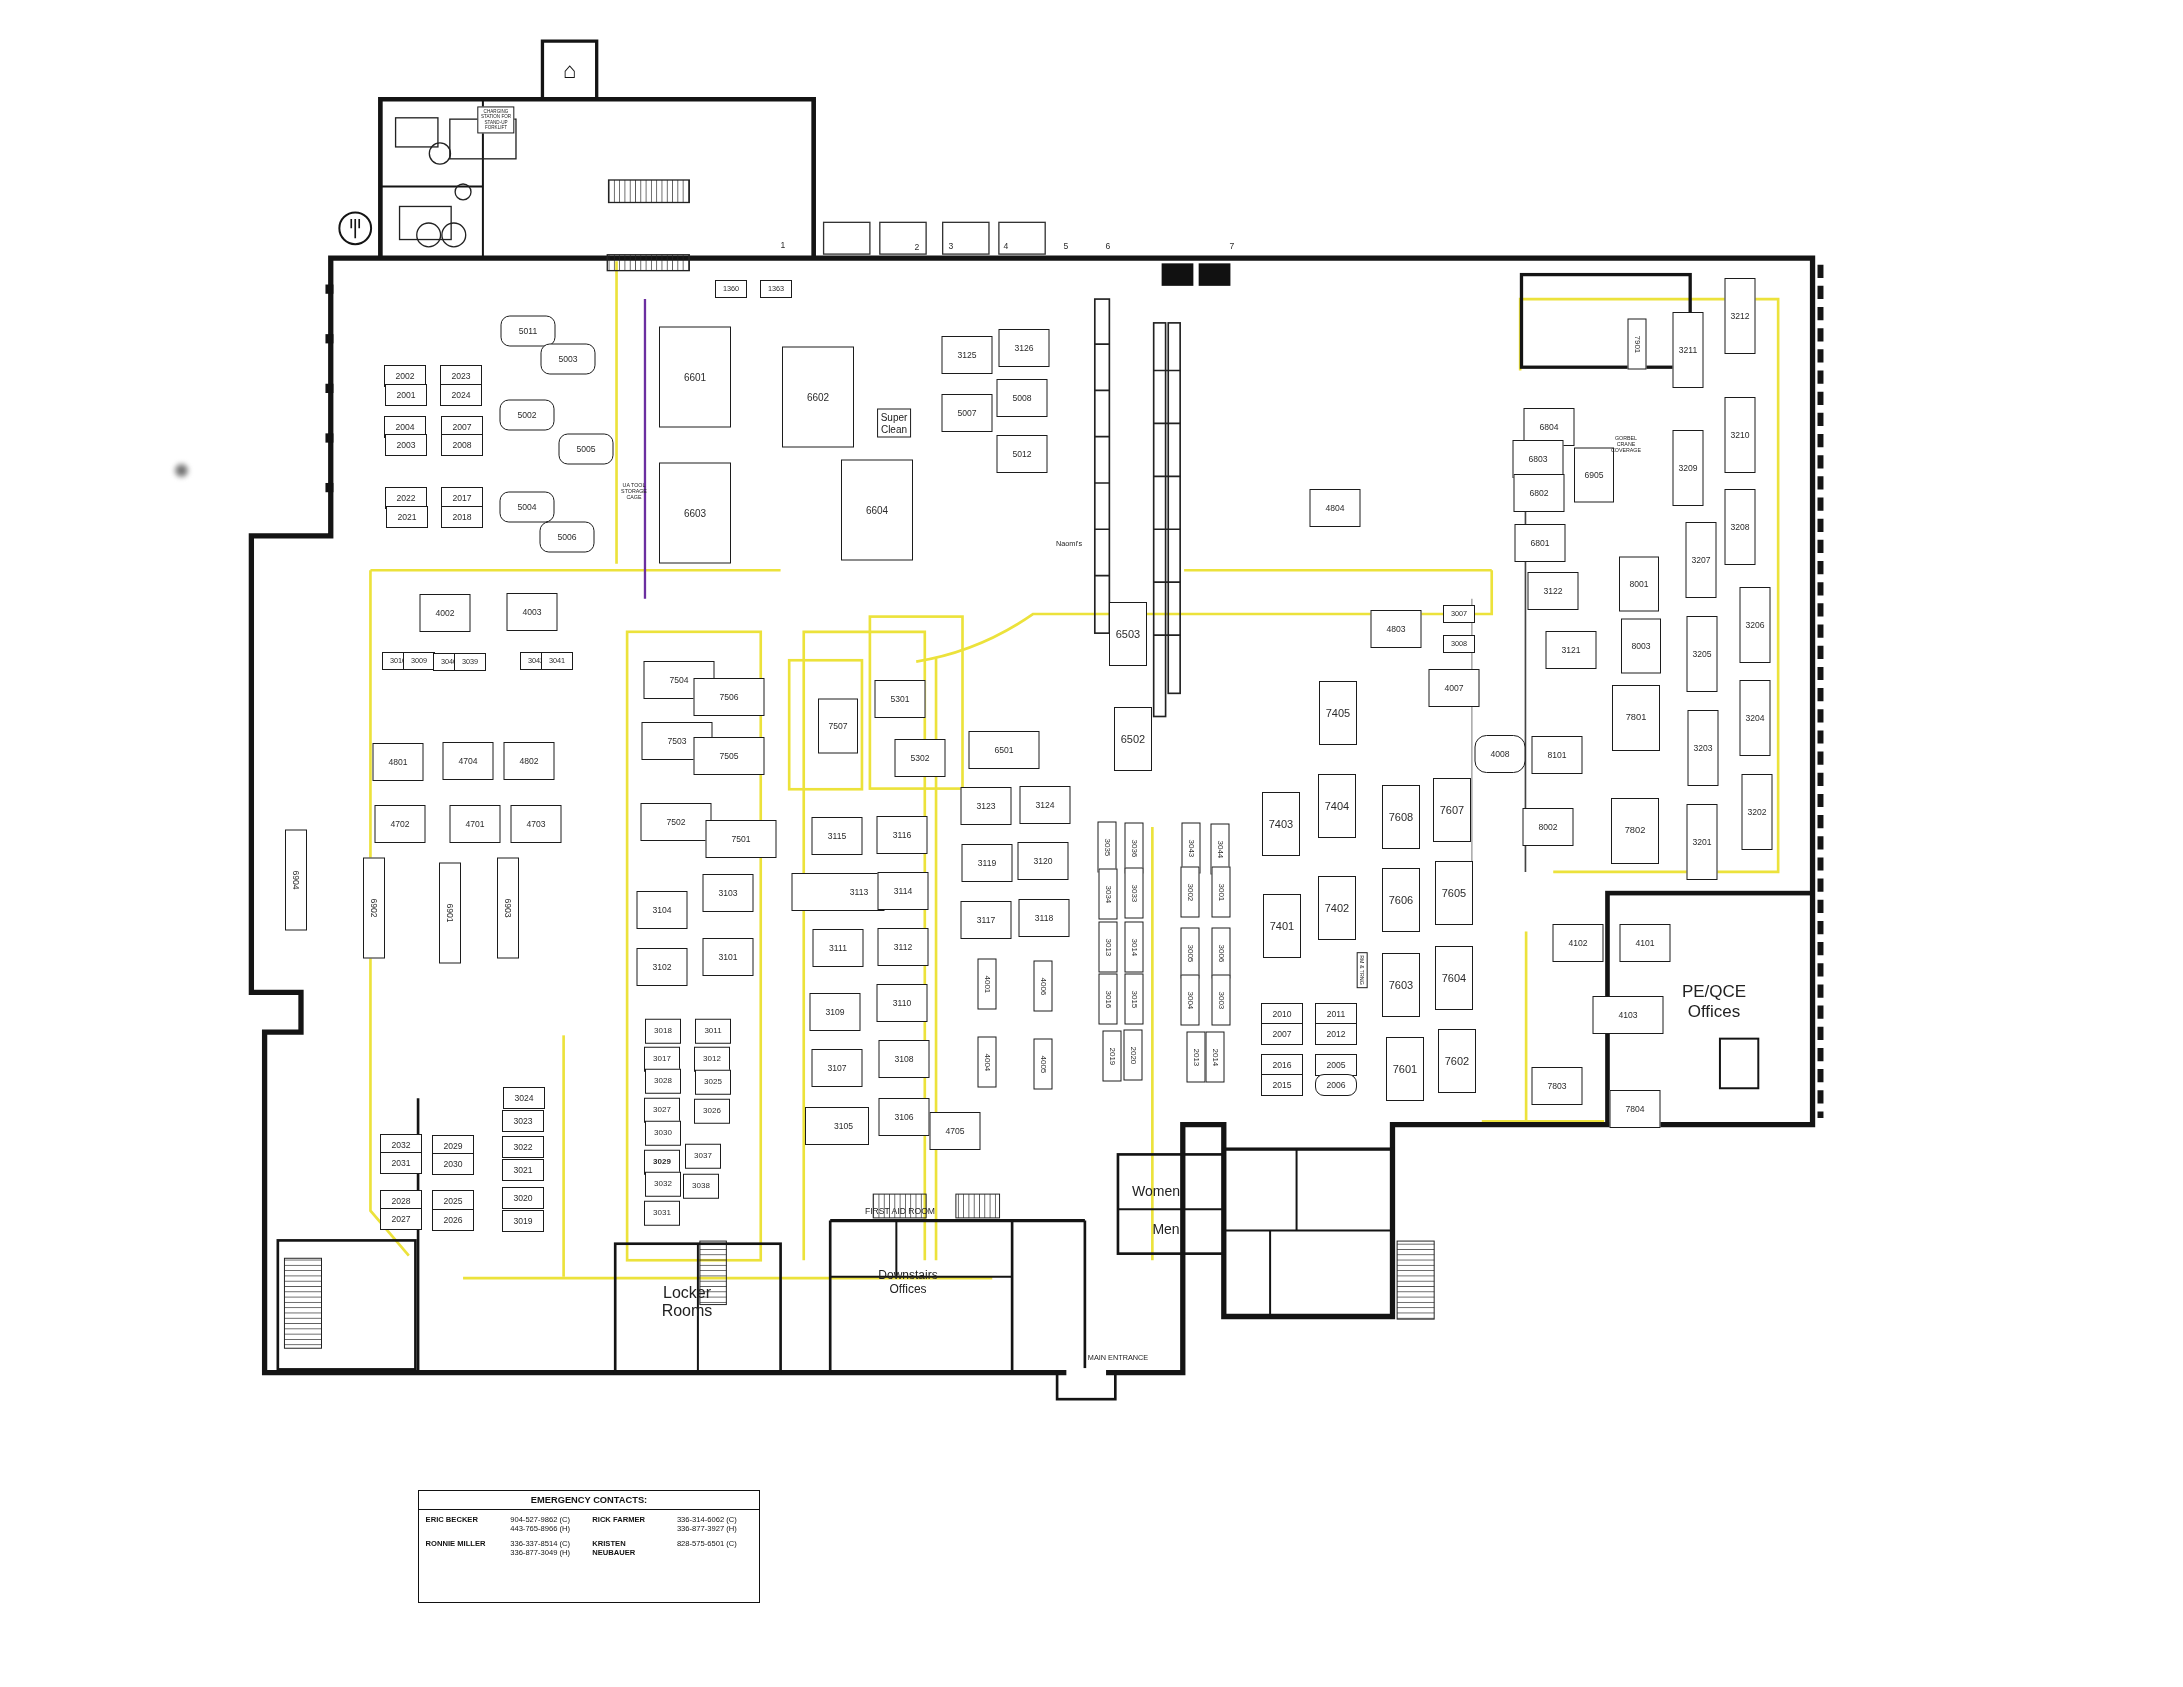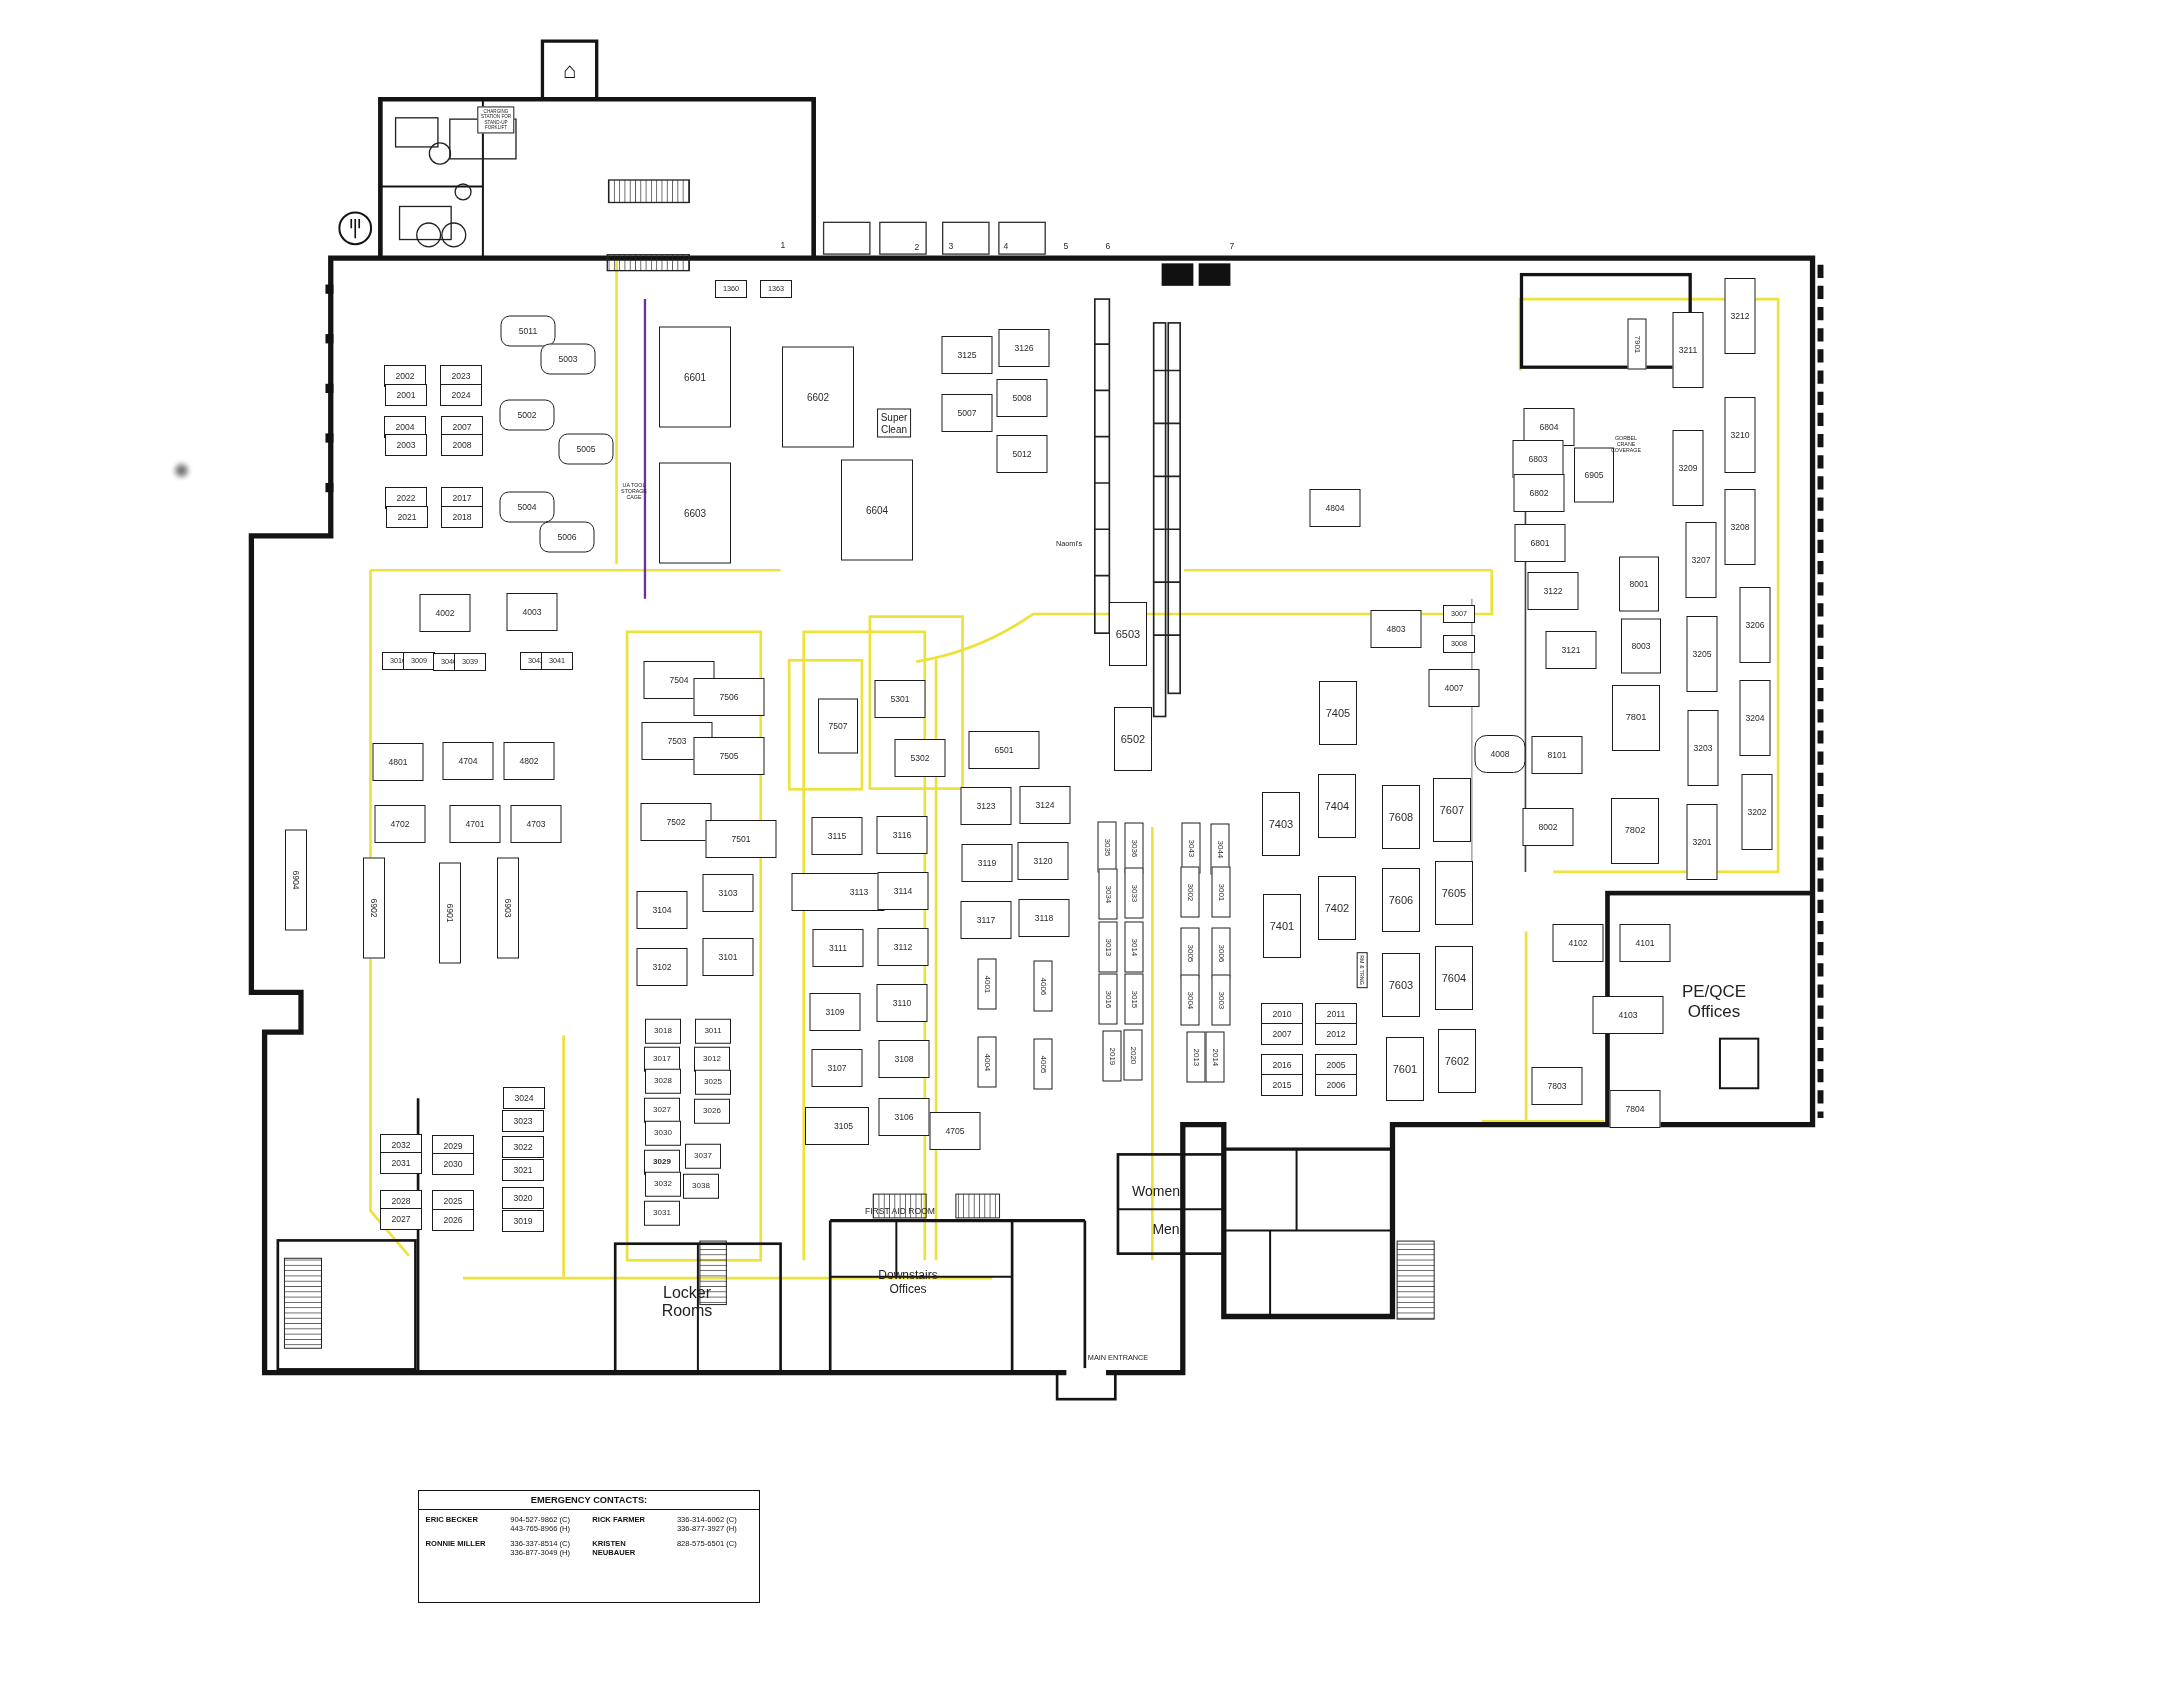--- a/index.html
+++ b/index.html
@@ -290,21 +290,21 @@
       <div class="lbl k-v" style="left: 1221px; top: 1000px;">3003</div>
       <div class="lbl k-v" style="left: 1196px; top: 1057px;">2013</div>
       <div class="lbl k-v" style="left: 1215px; top: 1057px;">2014</div>
       <div class="lbl k-p" style="left: 1282px; top: 1014px;">2010</div>
       <div class="lbl k-p" style="left: 1282px; top: 1034px;">2007</div>
       <div class="lbl k-p" style="left: 1336px; top: 1014px;">2011</div>
       <div class="lbl k-p" style="left: 1336px; top: 1034px;">2012</div>
       <div class="lbl k-p" style="left: 1282px; top: 1065px;">2016</div>
       <div class="lbl k-p" style="left: 1282px; top: 1085px;">2015</div>
       <div class="lbl k-p" style="left: 1336px; top: 1065px;">2005</div>
-      <div class="lbl k-p" style="left: 1336px; top: 1085px;">2006</div>
+      <div class="lbl k-p" style="left: 1336px; top: 1085px; border-radius: 9px;">2006</div>
       <div class="lbl k-M" style="left: 1338px; top: 713px;">7405</div>
       <div class="lbl k-M" style="left: 1337px; top: 806px;">7404</div>
       <div class="lbl k-M" style="left: 1281px; top: 824px;">7403</div>
       <div class="lbl k-M" style="left: 1282px; top: 926px;">7401</div>
       <div class="lbl k-M" style="left: 1337px; top: 908px;">7402</div>
       <div class="lbl k-M" style="left: 1401px; top: 817px;">7608</div>
       <div class="lbl k-M" style="left: 1452px; top: 810px;">7607</div>
       <div class="lbl k-M" style="left: 1401px; top: 900px;">7606</div>
       <div class="lbl k-M" style="left: 1454px; top: 893px;">7605</div>
       <div class="lbl k-M" style="left: 1401px; top: 985px;">7603</div>

